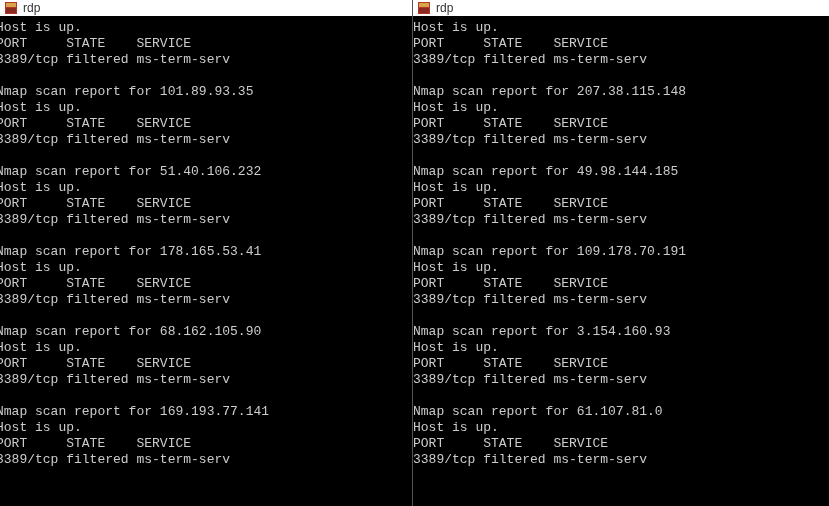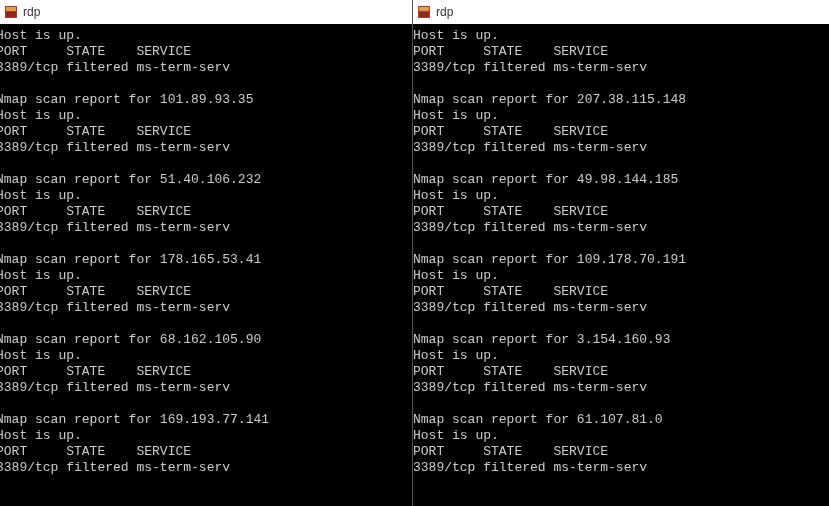--- a/index.html
+++ b/index.html
@@ -15,21 +15,21 @@
     .pane {
       display: flex;
       flex-direction: column;
       background: #000;
     }
     .pane-left { width: 413px; border-right: 1px solid #555; }
     .pane-right { width: 416px; }
     .titlebar {
       background: #fff;
       color: #333;
-      height: 24px;
+      height: 16px;
       display: flex;
       align-items: center;
       padding: 0 4px;
       gap: 5px;
       font-family: 'Segoe UI', Tahoma, sans-serif;
       font-size: 12px;
     }
     .titlebar .app-icon {
       width: 14px;
       height: 14px;

